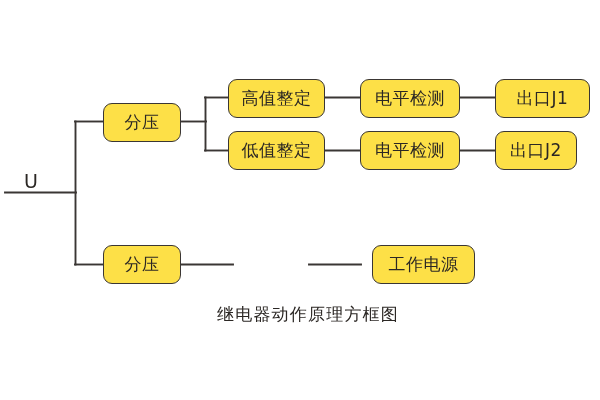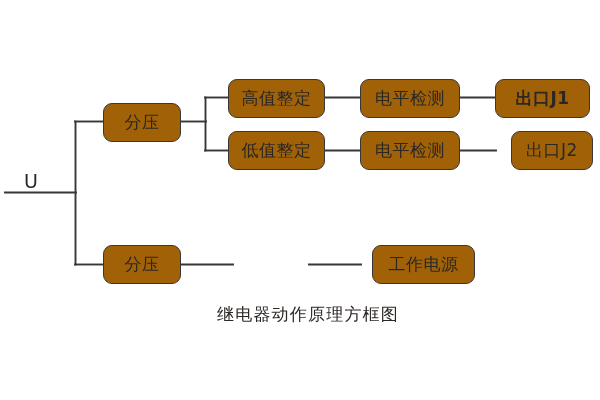--- a/index.html
+++ b/index.html
@@ -25,21 +25,21 @@
     left: 0;
     top: 0;
     width: 600px;
     height: 400px;
   }
   .node {
     position: absolute;
     box-sizing: border-box;
     border: 1.6px solid #3a3634;
     border-radius: 9px;
-    background: #a16207;
+    background: #fde047;
     display: flex;
     align-items: center;
     justify-content: center;
     color: #2b2724;
     font-size: 17px;
     line-height: 1;
     letter-spacing: 0.5px;
     white-space: nowrap;
   }
   .node-label {
@@ -110,25 +110,25 @@
   </div>
 
   <div class="node" style="left:360px; top:79px; width:100px; height:39px;">
     <span class="node-label">电平检测</span>
   </div>
 
   <div class="node" style="left:360px; top:131px; width:100px; height:39px;">
     <span class="node-label">电平检测</span>
   </div>
 
-  <div class="node" style="left:495px; top:79px; width:95px; height:39px;font-weight:bold;">
+  <div class="node" style="left:495px; top:79px; width:95px; height:39px;">
     <span class="node-label">出口J1</span>
   </div>
 
-  <div class="node" style="left:511px; top:131px; width:82px; height:39px;">
+  <div class="node" style="left:495px; top:131px; width:82px; height:39px;">
     <span class="node-label">出口J2</span>
   </div>
 
   <div class="node" style="left:103px; top:245px; width:78px; height:39px;">
     <span class="node-label">分压</span>
   </div>
 
 
   <div class="node" style="left:372px; top:245px; width:103px; height:39px;">
     <span class="node-label">工作电源</span>

